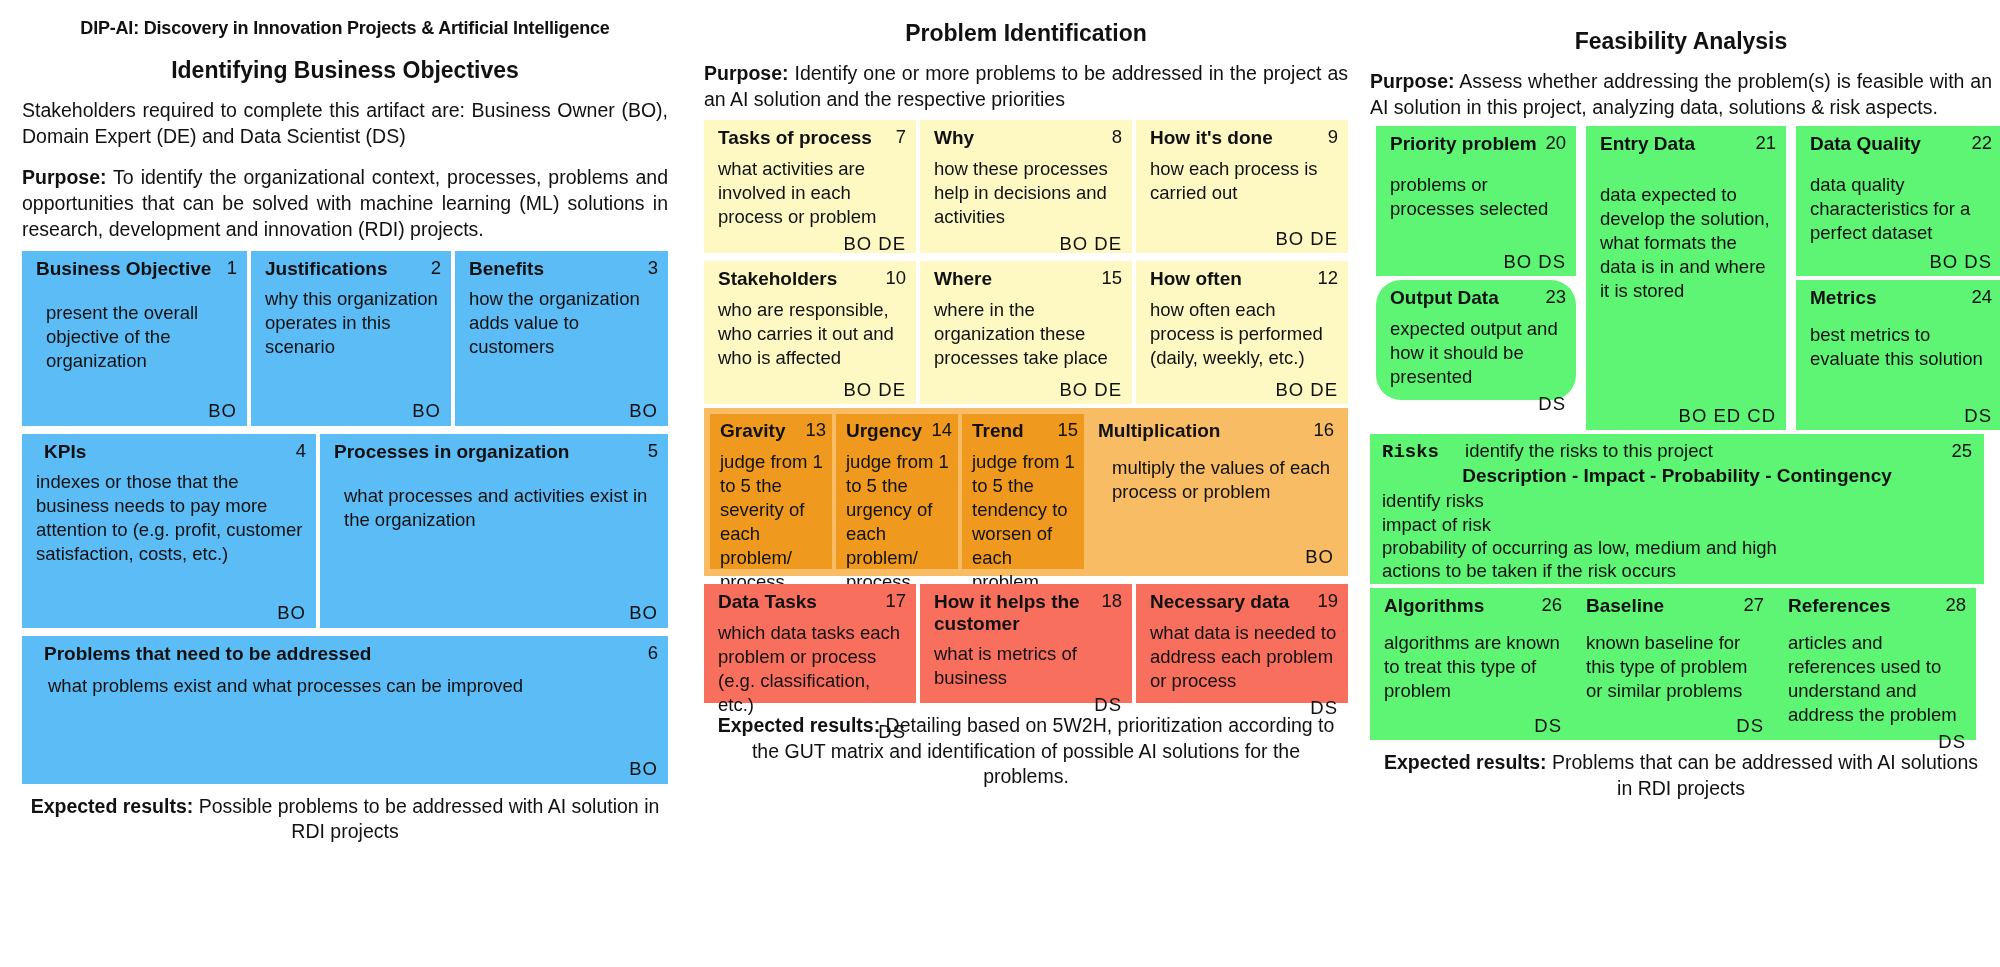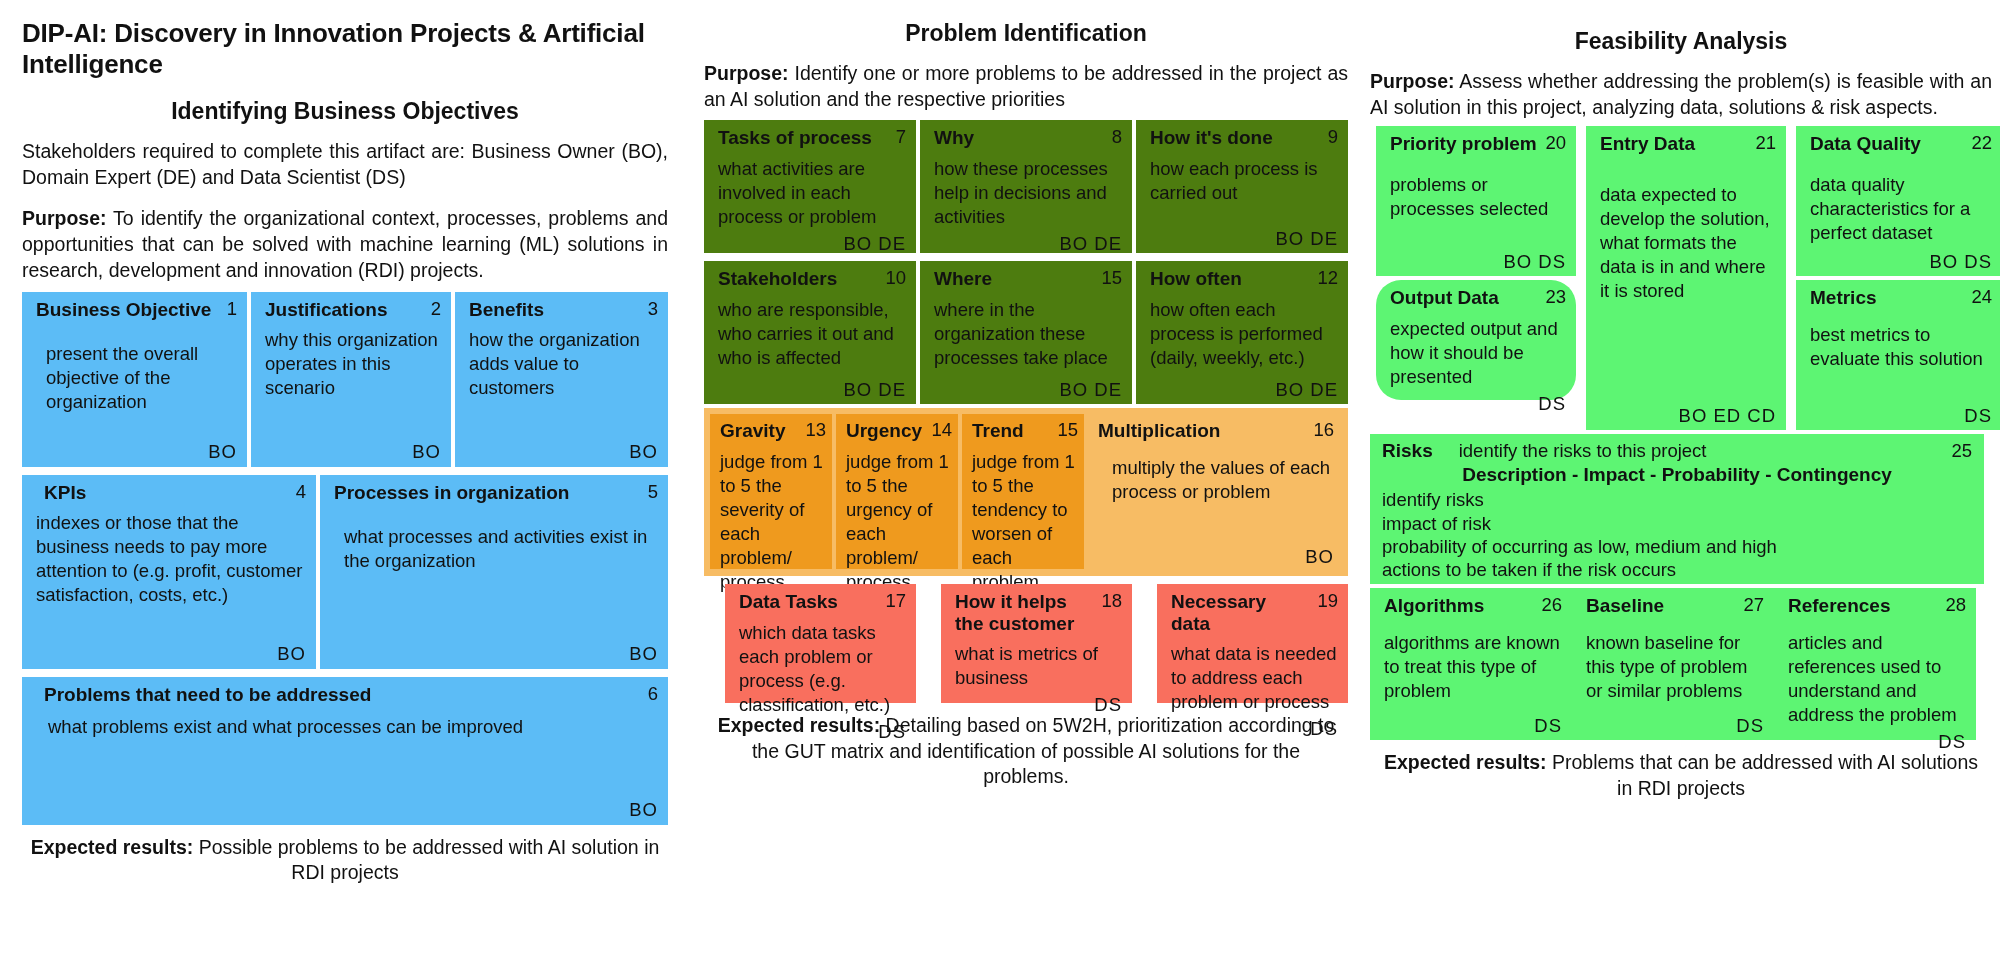--- a/index.html
+++ b/index.html
@@ -11,21 +11,21 @@
     overflow: hidden;
   }
   .board { display: flex; width: 2000px; height: 967px; }
 
   .col { position: relative; }
   .col-left   { width: 690px; padding: 0 22px; }
   .col-mid    { width: 672px; padding: 0 14px; }
   .col-right  { width: 638px; padding: 0 8px; }
 
   .app-title {
-    font-size: 26px; font-weight: bold; 
+    font-size: 18px; font-weight: bold; text-align: center;
     letter-spacing: -0.2px; margin-top: 18px;
   }
   .panel-title {
     font-size: 23px; font-weight: bold; text-align: center;
     margin-top: 18px; margin-bottom: 4px;
   }
   .panel-title.mid  { margin-top: 20px; }
   .panel-title.right{ margin-top: 28px; }
 
   .intro {
@@ -51,21 +51,21 @@
     font-size: 18.5px; line-height: 1.3; margin-top: 8px;
     flex: 1; white-space: pre-line;
   }
   .card-roles {
     text-align: right; font-size: 18.5px; line-height: 1.15;
     margin-top: 4px; letter-spacing: 1px;
   }
 
   
   .blue   { background: #5CBCF6; }
-  .yellow { background: #4d7c0f; }
+  .yellow { background: #fef9c3; }
   .orange { background: #EF9A1E; }
   .orange-lite { background: #F7BC64; }
   .green  { background: #5DF573; }
   .red    { background: #F96F5E; }
 
   .expected {
     font-size: 19.5px; line-height: 1.3; text-align: center;
     margin-top: 10px; padding: 0 6px;
   }
   .expected b { font-weight: bold; }
@@ -82,42 +82,42 @@
   .c6 .card-body { margin-top: 10px; padding-left: 12px; }
   .c1 .card-body, .c5 .card-body { margin-top: 22px; }
   .c1 .card-body { padding-left: 10px; }
   .c5 .card-body { padding-left: 10px; }
   .c4 .card-head .ttl, .c6 .card-head .ttl { padding-left: 8px; }
 
   
   .m-row .card { width: 214px; }
   .m-row1 .card { height: 133px; }
   .m-row2 .card { height: 143px; }
-  .m-row4 .card { height: 119px; margin-left: 21px; }
+  .m-row4 .card { height: 119px; }
   .gut-wrap { margin-top: 4px; padding: 6px 6px 7px 6px; display: flex; }
   .gut-wrap .gutcard { width: 122px; height: 155px; margin-right: 4px; padding: 6px 6px 2px 10px; justify-content: space-between; }
   .gut-wrap .gutcard .card-body { font-size: 18.5px; margin-top: 8px; }
   .gut-wrap .mult { flex: 1; padding: 6px 8px 2px 10px; display: flex; flex-direction: column; }
   .gut-wrap .mult .card-body { margin-top: 14px; padding-left: 14px; }
 
   
   .r-grid { display: flex; gap: 4px; margin-top: 6px; }
   .r-col { display: flex; flex-direction: column; gap: 4px; padding-left: 6px; }
   .r-c20 { width: 200px; height: 150px; }
   .r-c23 { width: 200px; height: 120px; border-radius: 25px; }
   .r-c21 { width: 200px; height: 304px; }
   .r-c22 { width: 206px; height: 150px; }
   .r-c24 { width: 206px; height: 150px; }
   .r-c21 .card-body { margin-top: 28px; }
   .r-c20 .card-body { margin-top: 18px; }
   .r-c22 .card-body { margin-top: 18px; }
   .r-c24 .card-body { margin-top: 14px; }
   .risks { width: 614px; height: 150px; margin-top: 4px; padding: 6px 12px 4px 12px; }
   .risks-head { display: flex; align-items: baseline; font-size: 19px; }
-  .risks-head .rt { font-weight: bold; }
+  .risks-head .rt { font-weight: bold; font-family: Liberation Mono, monospace; }
   .risks-head .rsub { font-weight: normal; margin-left: 26px; font-size: 18.5px; }
   .risks-head .num { margin-left: auto; font-size: 18.5px; }
   .risks-sub2 { text-align: center; font-weight: bold; font-size: 19px; margin-top: 2px; }
   .risks-body { font-size: 18.5px; line-height: 1.26; margin-top: 2px; white-space: pre-line; }
   .r-row3 { display: flex; gap: 0; margin-top: 4px; }
   .r-row3 .card { width: 202px; height: 152px; }
   .r-row3 .card-body { margin-top: 14px; }
 </style>
 </head>
 <body>

